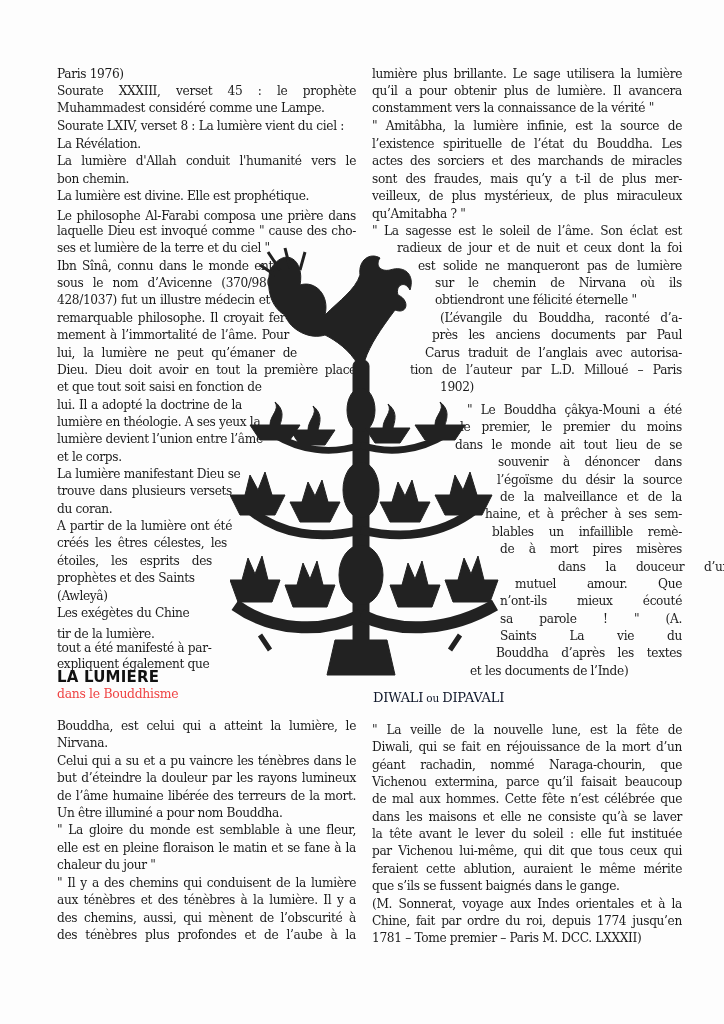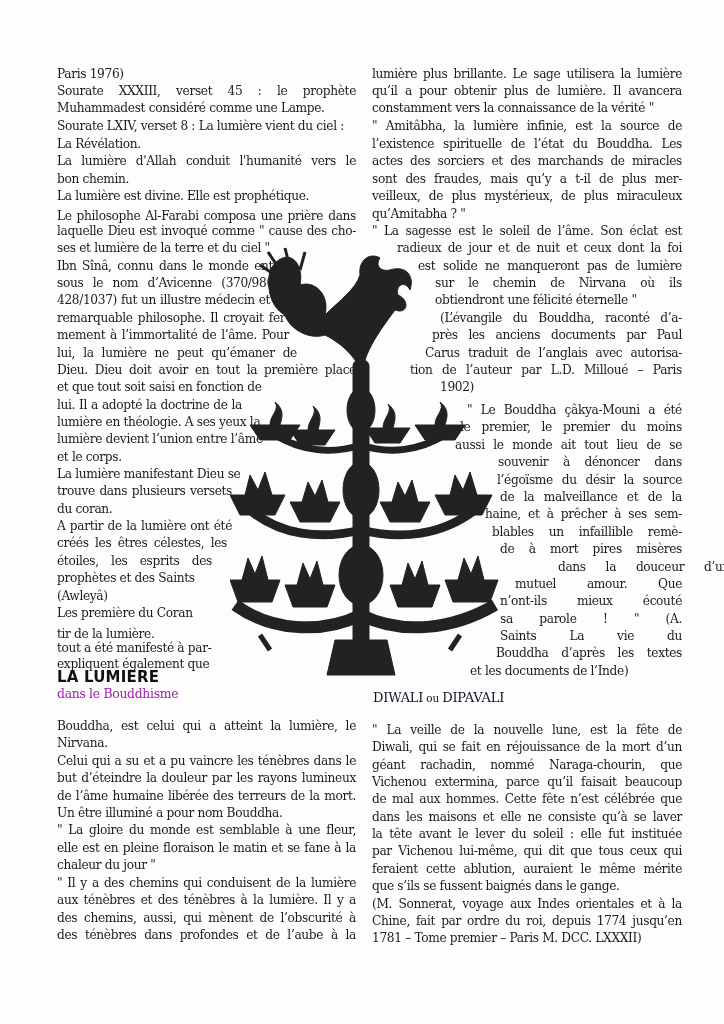--- a/index.html
+++ b/index.html
@@ -20,21 +20,21 @@
       font-family: "DejaVu Sans", sans-serif;
       font-weight: bold;
       font-size: 15px;
       color: #111;
       letter-spacing: 0.2px;
     }
     .subheading {
       position: absolute;
       font-family: "DejaVu Serif", serif;
       font-size: 12.4px;
-      color: #a21caf;
+      color: #ef4444;
       letter-spacing: -0.3px;
     }
     .diwali-title {
       position: absolute;
       font-family: "DejaVu Serif", serif;
       font-size: 13px;
       color: #0f172a;
       letter-spacing: -0.2px;
     }
     .diwali-title .small { font-size: 10.5px; }
@@ -70,21 +70,21 @@
       <div class="ln" style="left: 57px; top: 431px;">lumière devient l’union entre l’âme</div>
       <div class="ln" style="left: 57px; top: 449px;">et le corps.</div>
       <div class="ln" style="left: 57px; top: 466px;">La lumière manifestant Dieu se</div>
       <div class="ln j" style="left: 57px; top: 483px; width: 175px;">trouve dans plusieurs versets</div>
       <div class="ln" style="left: 57px; top: 501px;">du coran.</div>
       <div class="ln j" style="left: 57px; top: 518px; width: 175px;">A partir de la lumière ont été</div>
       <div class="ln j" style="left: 57px; top: 535px; width: 170px;">créés les êtres célestes, les</div>
       <div class="ln j" style="left: 57px; top: 553px; width: 155px;">étoiles, les esprits des</div>
       <div class="ln" style="left: 57px; top: 570px;">prophètes et des Saints</div>
       <div class="ln" style="left: 57px; top: 588px;">(Awleyâ)</div>
-      <div class="ln" style="left: 57px; top: 605px;">Les première du Coran</div>
+      <div class="ln" style="left: 57px; top: 605px;">Les exégètes du Chine</div>
       <div class="ln" style="left: 57px; top: 656px;">expliquent également que</div>
       <div class="ln" style="left: 57px; top: 640px;">tout a été manifesté à par-</div>
       <div class="ln" style="left: 57px; top: 626px;">tir de la lumière.</div>
     </div>
 
   <div class="heading" style="left:57px; top:668px;">LA LUMIERE</div>
   <div class="subheading" style="left:57px; top:686px;">dans le Bouddhisme</div>
 
   <div id="left-buddhism">
       <div class="ln j" style="left: 57px; top: 718px; width: 299px;">Bouddha, est celui qui a atteint la lumière, le</div>
@@ -92,21 +92,21 @@
       <div class="ln j" style="left: 57px; top: 753px; width: 299px;">Celui qui a su et a pu vaincre les ténèbres dans le</div>
       <div class="ln j" style="left: 57px; top: 770px; width: 299px;">but d’éteindre la douleur par les rayons lumineux</div>
       <div class="ln j" style="left: 57px; top: 788px; width: 299px;">de l’âme humaine libérée des terreurs de la mort.</div>
       <div class="ln" style="left: 57px; top: 805px;">Un être illuminé a pour nom Bouddha.</div>
       <div class="ln j" style="left: 57px; top: 822px; width: 299px;">" La gloire du monde est semblable à une fleur,</div>
       <div class="ln j" style="left: 57px; top: 840px; width: 299px;">elle est en pleine floraison le matin et se fane à la</div>
       <div class="ln" style="left: 57px; top: 857px;">chaleur du jour "</div>
       <div class="ln j" style="left: 57px; top: 875px; width: 299px;">" Il y a des chemins qui conduisent de la lumière</div>
       <div class="ln j" style="left: 57px; top: 892px; width: 299px;">aux ténèbres et des ténèbres à la lumière. Il y a</div>
       <div class="ln j" style="left: 57px; top: 910px; width: 299px;">des chemins, aussi, qui mènent de l’obscurité à</div>
-      <div class="ln j" style="left: 57px; top: 927px; width: 299px;">des ténèbres dans profondes et de l’aube à la</div>
+      <div class="ln j" style="left: 57px; top: 927px; width: 299px;">des ténèbres plus profondes et de l’aube à la</div>
     </div>
 
   <div id="right-top">
       <div class="ln j" style="left: 372px; top: 66px; width: 310px;">lumière plus brillante. Le sage utilisera la lumière</div>
       <div class="ln j" style="left: 372px; top: 83px; width: 310px;">qu’il a pour obtenir plus de lumière. Il avancera</div>
       <div class="ln" style="left: 372px; top: 100px;">constamment vers la connaissance de la vérité "</div>
       <div class="ln j" style="left: 372px; top: 118px; width: 310px;">" Amitâbha, la lumière infinie, est la source de</div>
       <div class="ln j" style="left: 372px; top: 136px; width: 310px;">l’existence spirituelle de l’état du Bouddha. Les</div>
       <div class="ln j" style="left: 372px; top: 153px; width: 310px;">actes des sorciers et des marchands de miracles</div>
       <div class="ln j" style="left: 372px; top: 171px; width: 310px;">sont des fraudes, mais qu’y a t-il de plus mer-</div>
@@ -119,21 +119,21 @@
       <div class="ln" style="left: 435px; top: 292px;">obtiendront une félicité éternelle "</div>
       <div class="ln j" style="left: 440px; top: 310px; width: 242px;">(L’évangile du Bouddha, raconté d’a-</div>
       <div class="ln j" style="left: 432px; top: 327px; width: 250px;">près les anciens documents par Paul</div>
       <div class="ln j" style="left: 425px; top: 345px; width: 257px;">Carus traduit de l’anglais avec autorisa-</div>
       <div class="ln j" style="left: 410px; top: 362px; width: 272px;">tion de l’auteur par L.D. Milloué – Paris</div>
       <div class="ln" style="left: 440px; top: 379px;">1902)</div>
     </div>
   <div id="right-foucher">
       <div class="ln j" style="left: 467px; top: 402px; width: 215px;">" Le Bouddha çâkya-Mouni a été</div>
       <div class="ln j" style="left: 460px; top: 419px; width: 222px;">le premier, le premier du moins</div>
-      <div class="ln j" style="left: 455px; top: 437px; width: 227px;">aussi le monde ait tout lieu de se</div>
+      <div class="ln j" style="left: 455px; top: 437px; width: 227px;">dans le monde ait tout lieu de se</div>
       <div class="ln j" style="left: 498px; top: 454px; width: 184px;">souvenir à dénoncer dans</div>
       <div class="ln j" style="left: 497px; top: 472px; width: 185px;">l’égoïsme du désir la source</div>
       <div class="ln j" style="left: 500px; top: 489px; width: 182px;">de la malveillance et de la</div>
       <div class="ln j" style="left: 485px; top: 506px; width: 197px;">haine, et à prêcher à ses sem-</div>
       <div class="ln j" style="left: 492px; top: 524px; width: 190px;">blables un infaillible remè-</div>
       <div class="ln j" style="left: 500px; top: 541px; width: 182px;">de à mort pires misères</div>
       <div class="ln j" style="left: 510px; top: 559px; width: 172px; margin-left: 48px;">dans la douceur d’un</div>
       <div class="ln j" style="left: 515px; top: 576px; width: 167px;">mutuel amour. Que</div>
       <div class="ln j" style="left: 500px; top: 593px; width: 182px;">n’ont-ils mieux écouté</div>
       <div class="ln j" style="left: 500px; top: 611px; width: 182px;">sa parole ! " (A.</div>

